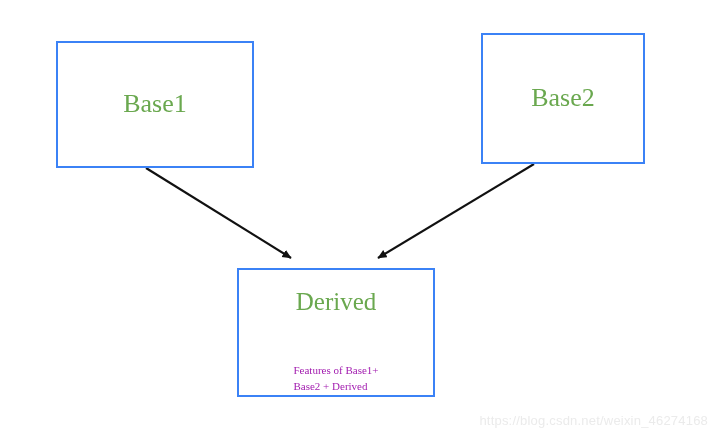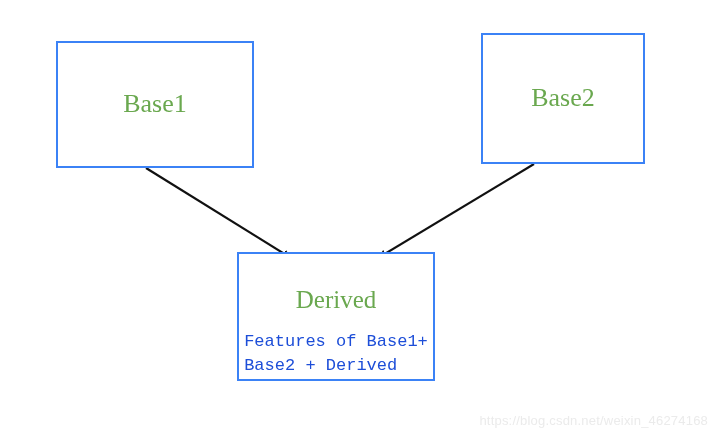--- a/index.html
+++ b/index.html
@@ -37,41 +37,42 @@
   }
   #box-base2 {
     left: 481px;
     top: 33px;
     width: 164px;
     height: 131px;
     justify-content: center;
   }
   #box-derived {
     left: 237px;
-    top: 252px;
+    top: 268px;
     width: 198px;
     height: 129px;
-    justify-content: space-between;
+    justify-content: flex-end;
     padding-top: 32px;
+    gap: 44px;
   }
   .node-title {
     font-family: "Liberation Serif", serif;
     color: #6aa84f;
     font-size: 26px;
     line-height: 1.1;
     white-space: nowrap;
   }
   #box-derived .node-title {
     font-size: 25px;
     margin-bottom: 4px;
   }
   .node-subtitle {
-    font-family: Liberation Mono, monospace;
-    color: #1d4ed8;
-    font-size: 17px;
+    font-family: Liberation Serif, serif;
+    color: #a21caf;
+    font-size: 11px;
     line-height: 1.45;
     text-align: left;
     white-space: nowrap;
   }
   #edge-layer {
     position: absolute;
     left: 0;
     top: 0;
     width: 714px;
     height: 440px;

